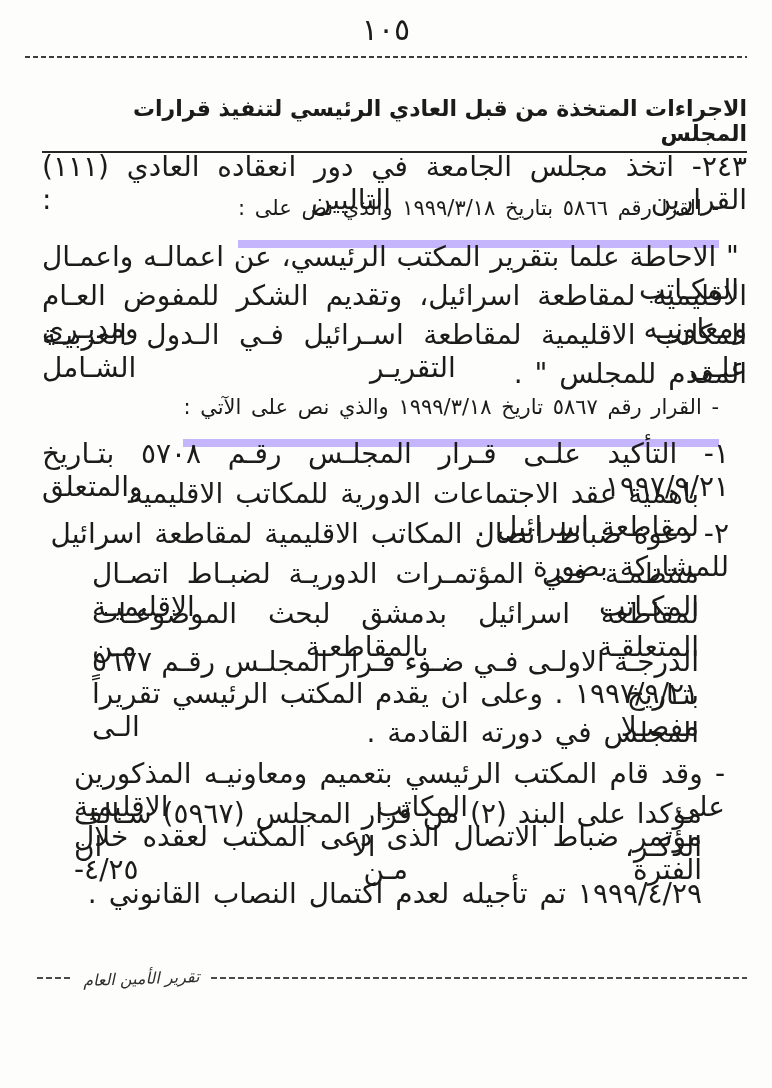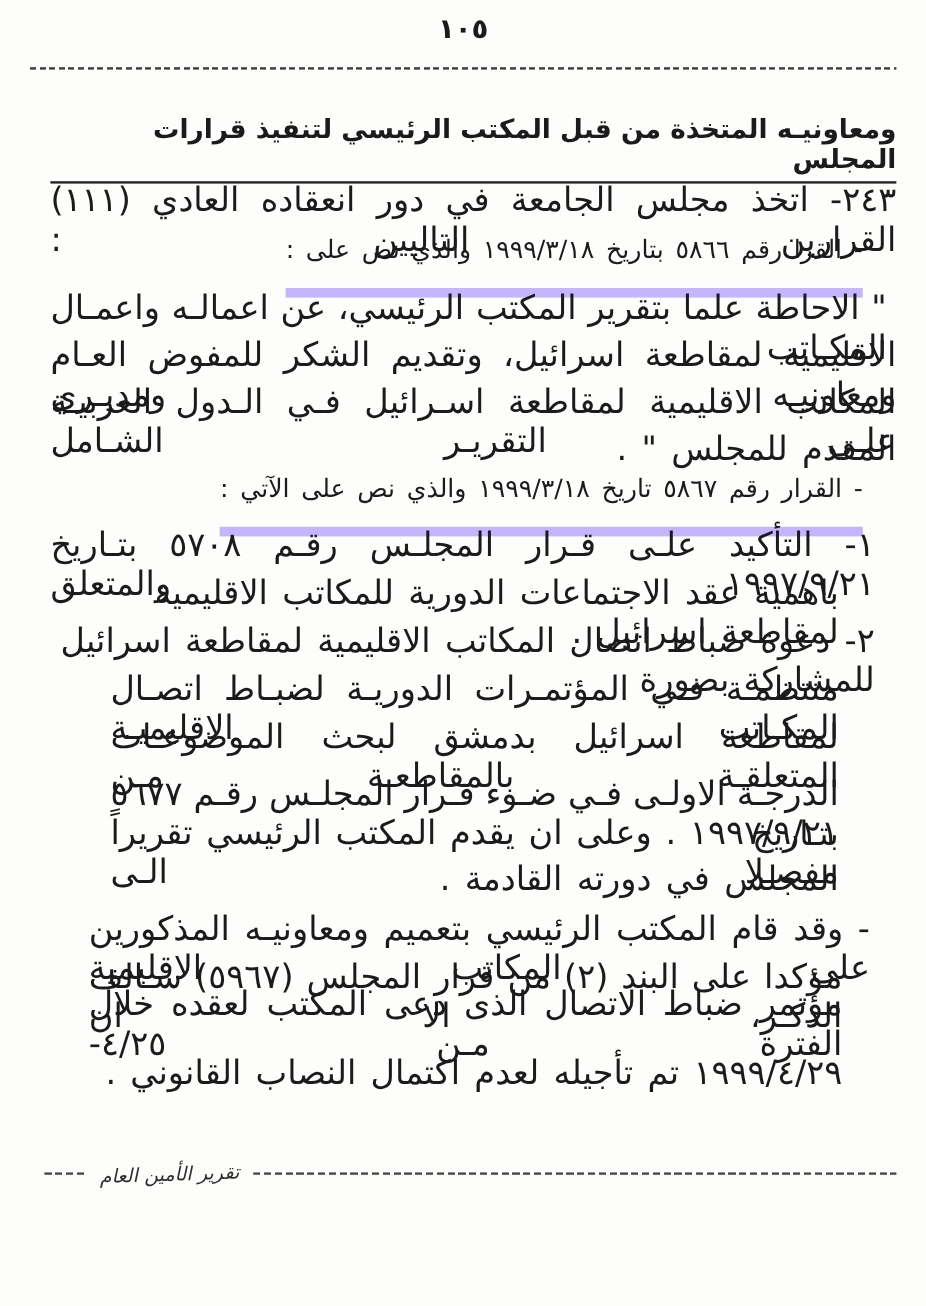--- a/index.html
+++ b/index.html
@@ -10,23 +10,23 @@
     background:#fdfdfc;
     color:#1b1b1b;
     direction:rtl;
     font-family:"DejaVu Sans", sans-serif;
     overflow:hidden;
   }
   .abs{position:absolute;left:42px;right:25px;}
   .page-number{
     top:12px;left:0;right:0;
     text-align:center;
-    font-size:23px;
+    font-size:30px;
     letter-spacing:9px;
-    font-weight:700;
+    font-weight:400;
   }
   .rule-dashed{
     position:absolute;
     height:2px;
     background:repeating-linear-gradient(90deg,#3c3c3c 0 5px,transparent 5px 8px);
   }
   .top-rule{top:56px;left:25px;width:722px;}
   .line{
     font-size:28px;
     line-height:33px;
@@ -81,21 +81,21 @@
 </head>
 <body>
 
 <div class="page">
 
   <div class="abs page-number">١٠٥</div>
 
   <div class="rule-dashed top-rule"></div>
 
   <div class="abs heading-wrap">
-    <span class="heading">ومعاونيـه المتخذة من قبل المكتب الرئيسي لتنفيذ قرارات المجلس</span>
+    <span class="heading">الاجراءات المتخذة من قبل العادي الرئيسي لتنفيذ قرارات المجلس</span>
   </div>
 
   <div class="abs line just" style="top:150px;">٢٤٣- اتخذ مجلس الجامعة في دور انعقاده العادي (١١١) القرارين التاليين :</div>
 
   <div class="abs sub-title-wrap" style="top:196px;padding-right:28px;">
     <span class="sub-title">- القرا رقم ٥٨٦٦ بتاريخ ١٩٩٩/٣/١٨ والذي نص على :</span>
   </div>
 
   <div class="abs line just" style="top:240px;padding-right:8px;">" الاحاطة علما بتقرير المكتب الرئيسي، عن اعمالـه واعمـال المكـاتب</div>
   <div class="abs line just" style="top:279px;">الاقليمية لمقاطعة اسرائيل، وتقديم الشكر  للمفوض العـام ومعاونيـه ومديـري</div>

